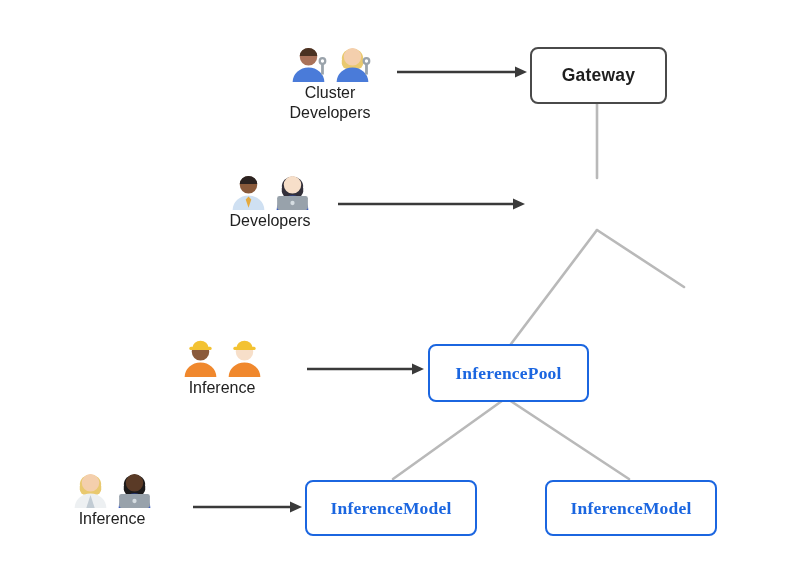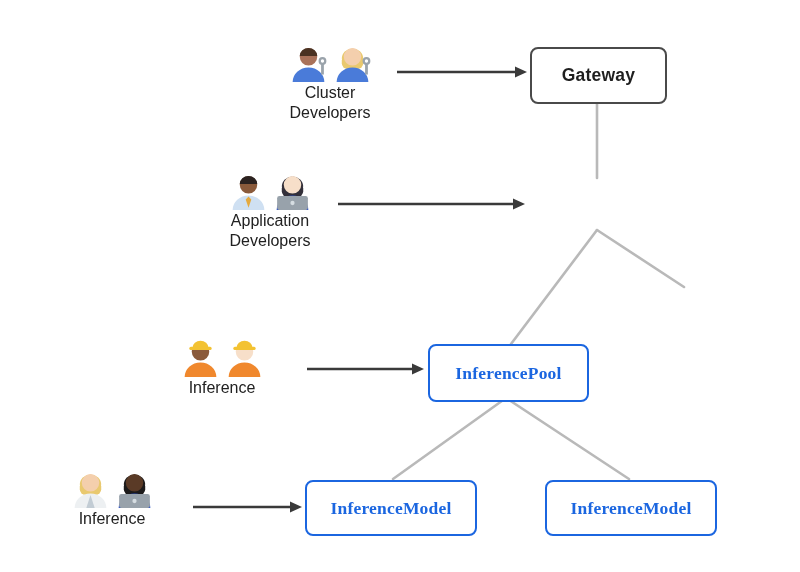--- a/index.html
+++ b/index.html
@@ -94,21 +94,20 @@
         <svg viewBox="0 0 44 44" width="41" height="41" xmlns="http://www.w3.org/2000/svg">
           <path d="M10.5 19 a11.5 11 0 0 1 23 0 z" fill="#33303a"></path>
           <rect x="10.5" y="15" width="23" height="15" rx="6" fill="#33303a"></rect>
           <path d="M5 44 a17 15.5 0 0 1 34 0 z" fill="#2d52c4"></path>
           <circle cx="22" cy="17" r="9.4" fill="#f7dfc9"></circle>
           <rect x="5.5" y="29" width="33" height="15" rx="2.5" fill="#98a2ab"></rect>
           <circle cx="22" cy="36.5" r="2.3" fill="#d6dde2"></circle>
         </svg>
       </div>
     <div class="plabel">
-      <span>Application</span>
       <span>Developers</span>
     </div>
   </div>
 
   <div class="persona" style="left:122px;top:333px">
     <div class="icons">
         <svg viewBox="0 0 44 44" width="41" height="41" xmlns="http://www.w3.org/2000/svg">
           <path d="M5 44 a17 15.5 0 0 1 34 0 z" fill="#f0882d"></path>
           <circle cx="22" cy="17" r="9.4" fill="#8a5a3b"></circle>
           <path d="M13.5 12.5 a8.5 7.5 0 0 1 17 0 z" fill="#f3c232"></path>

